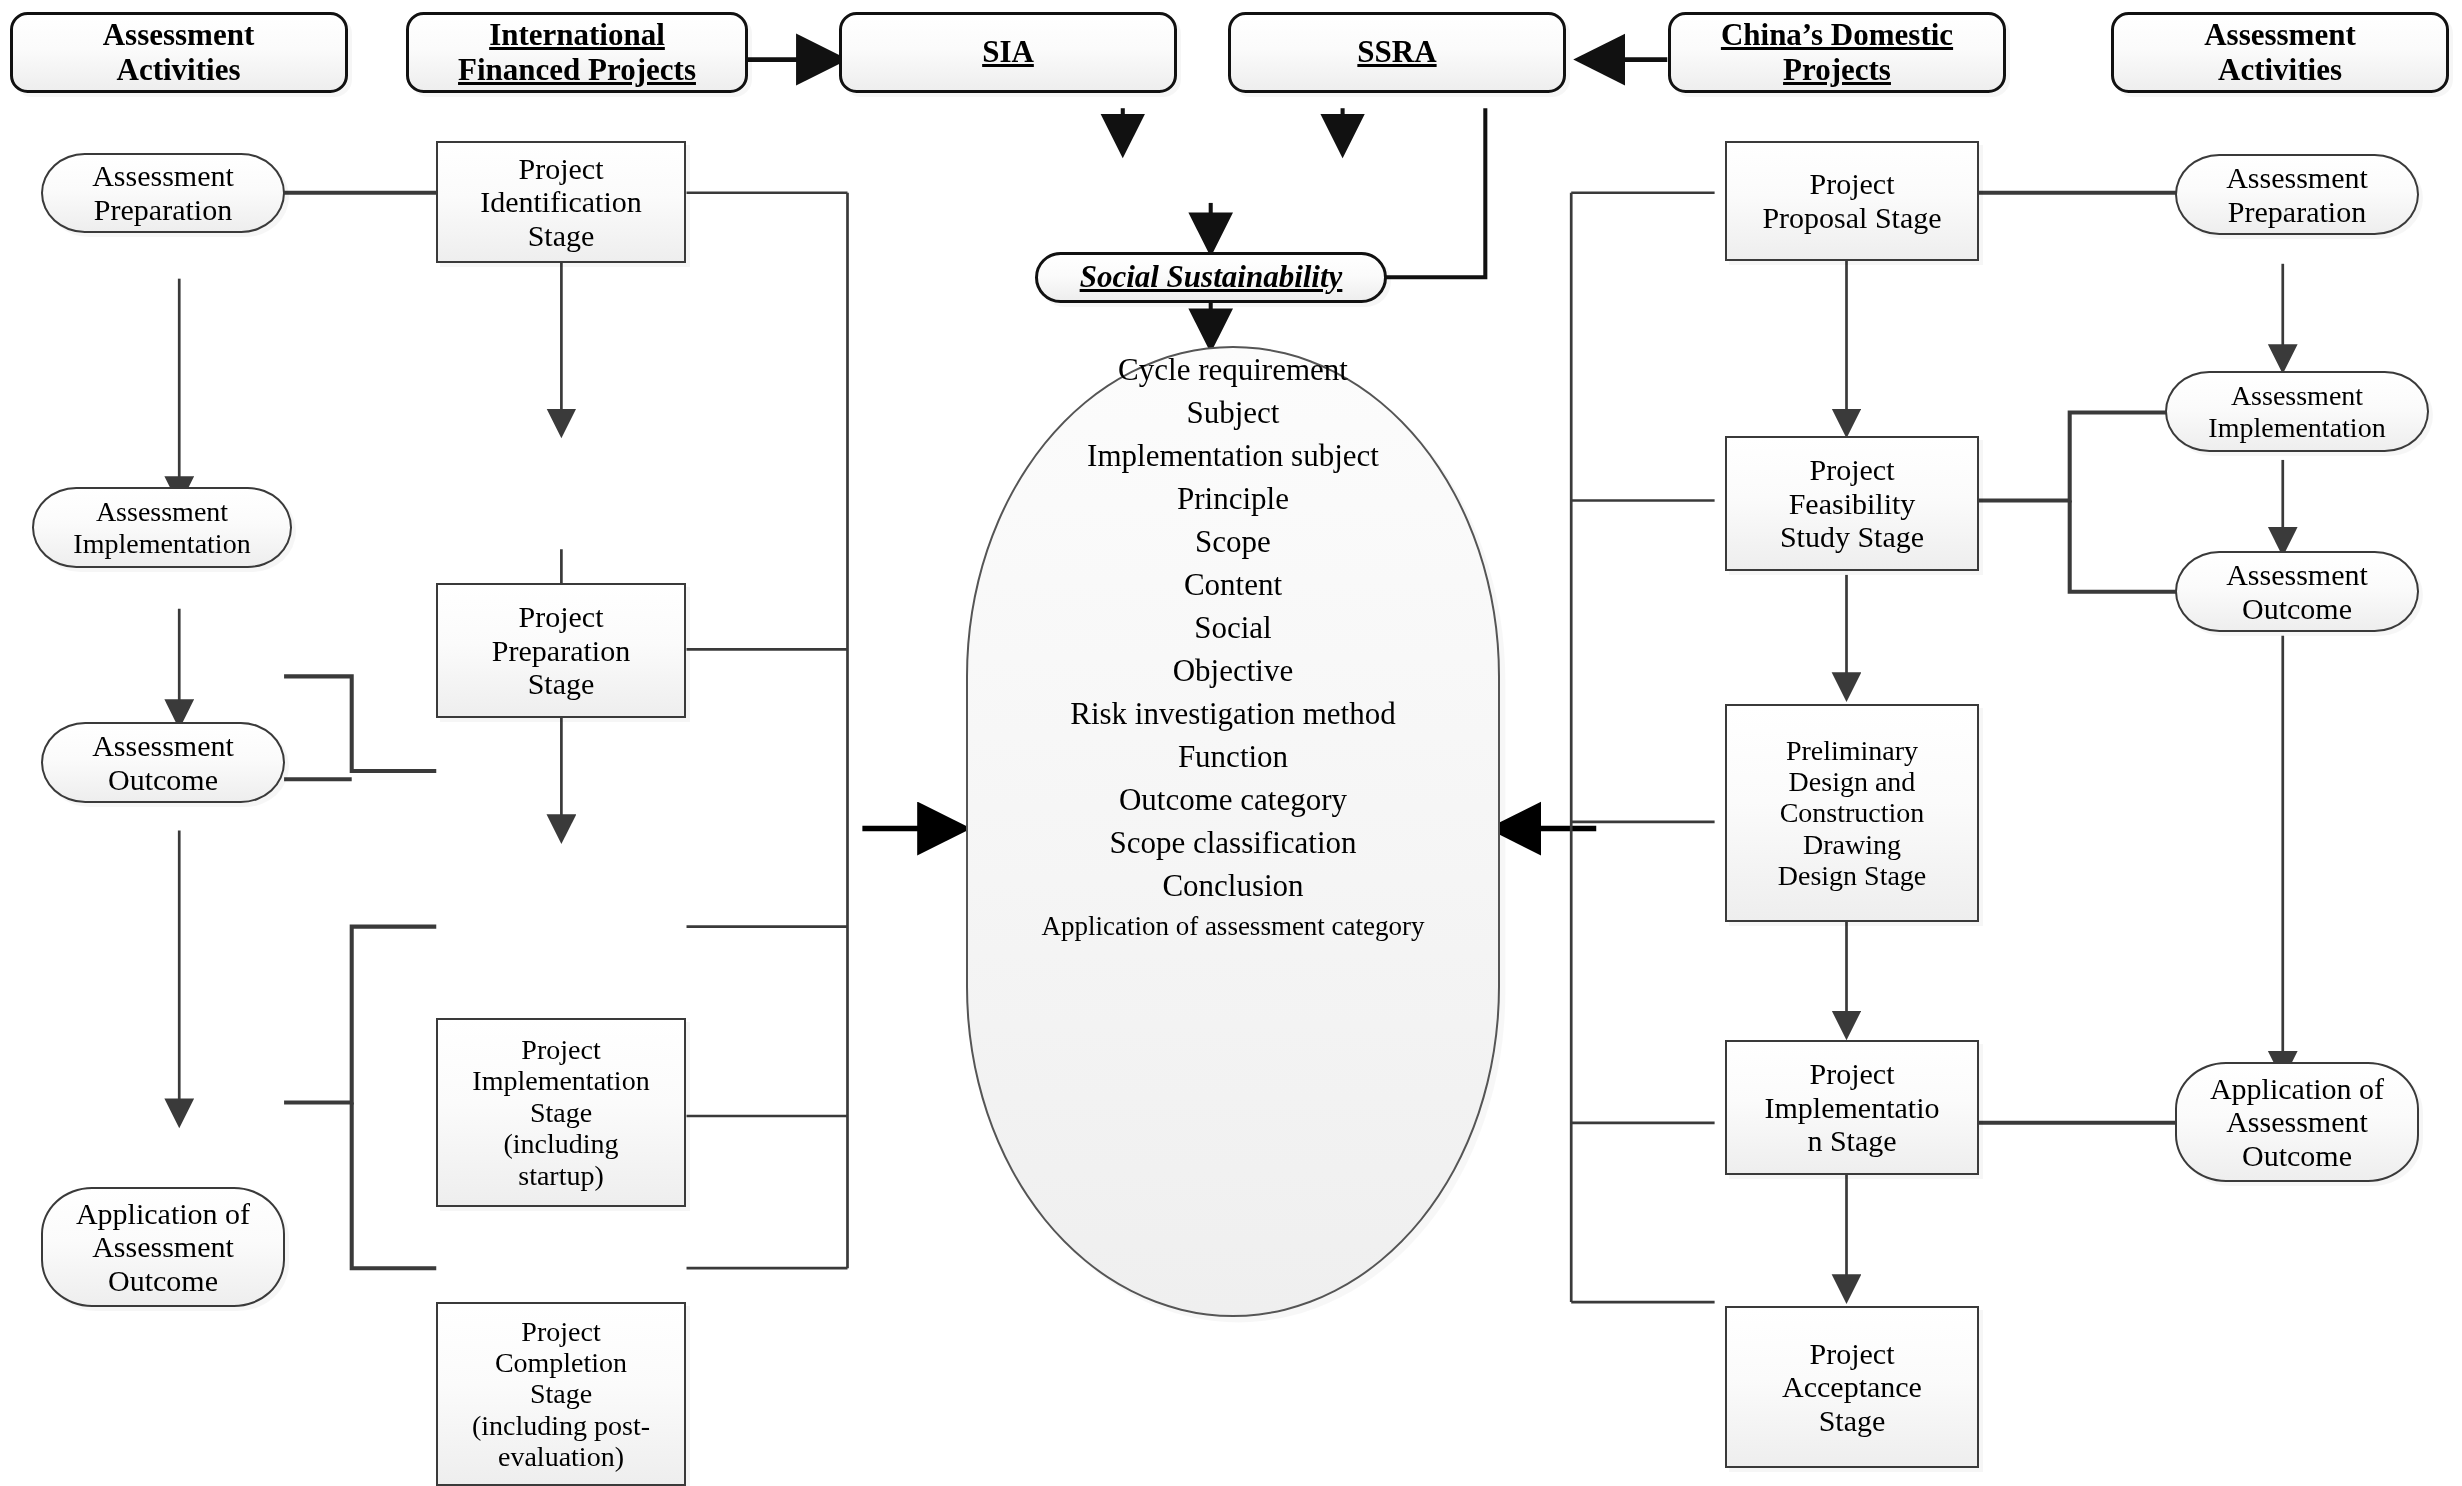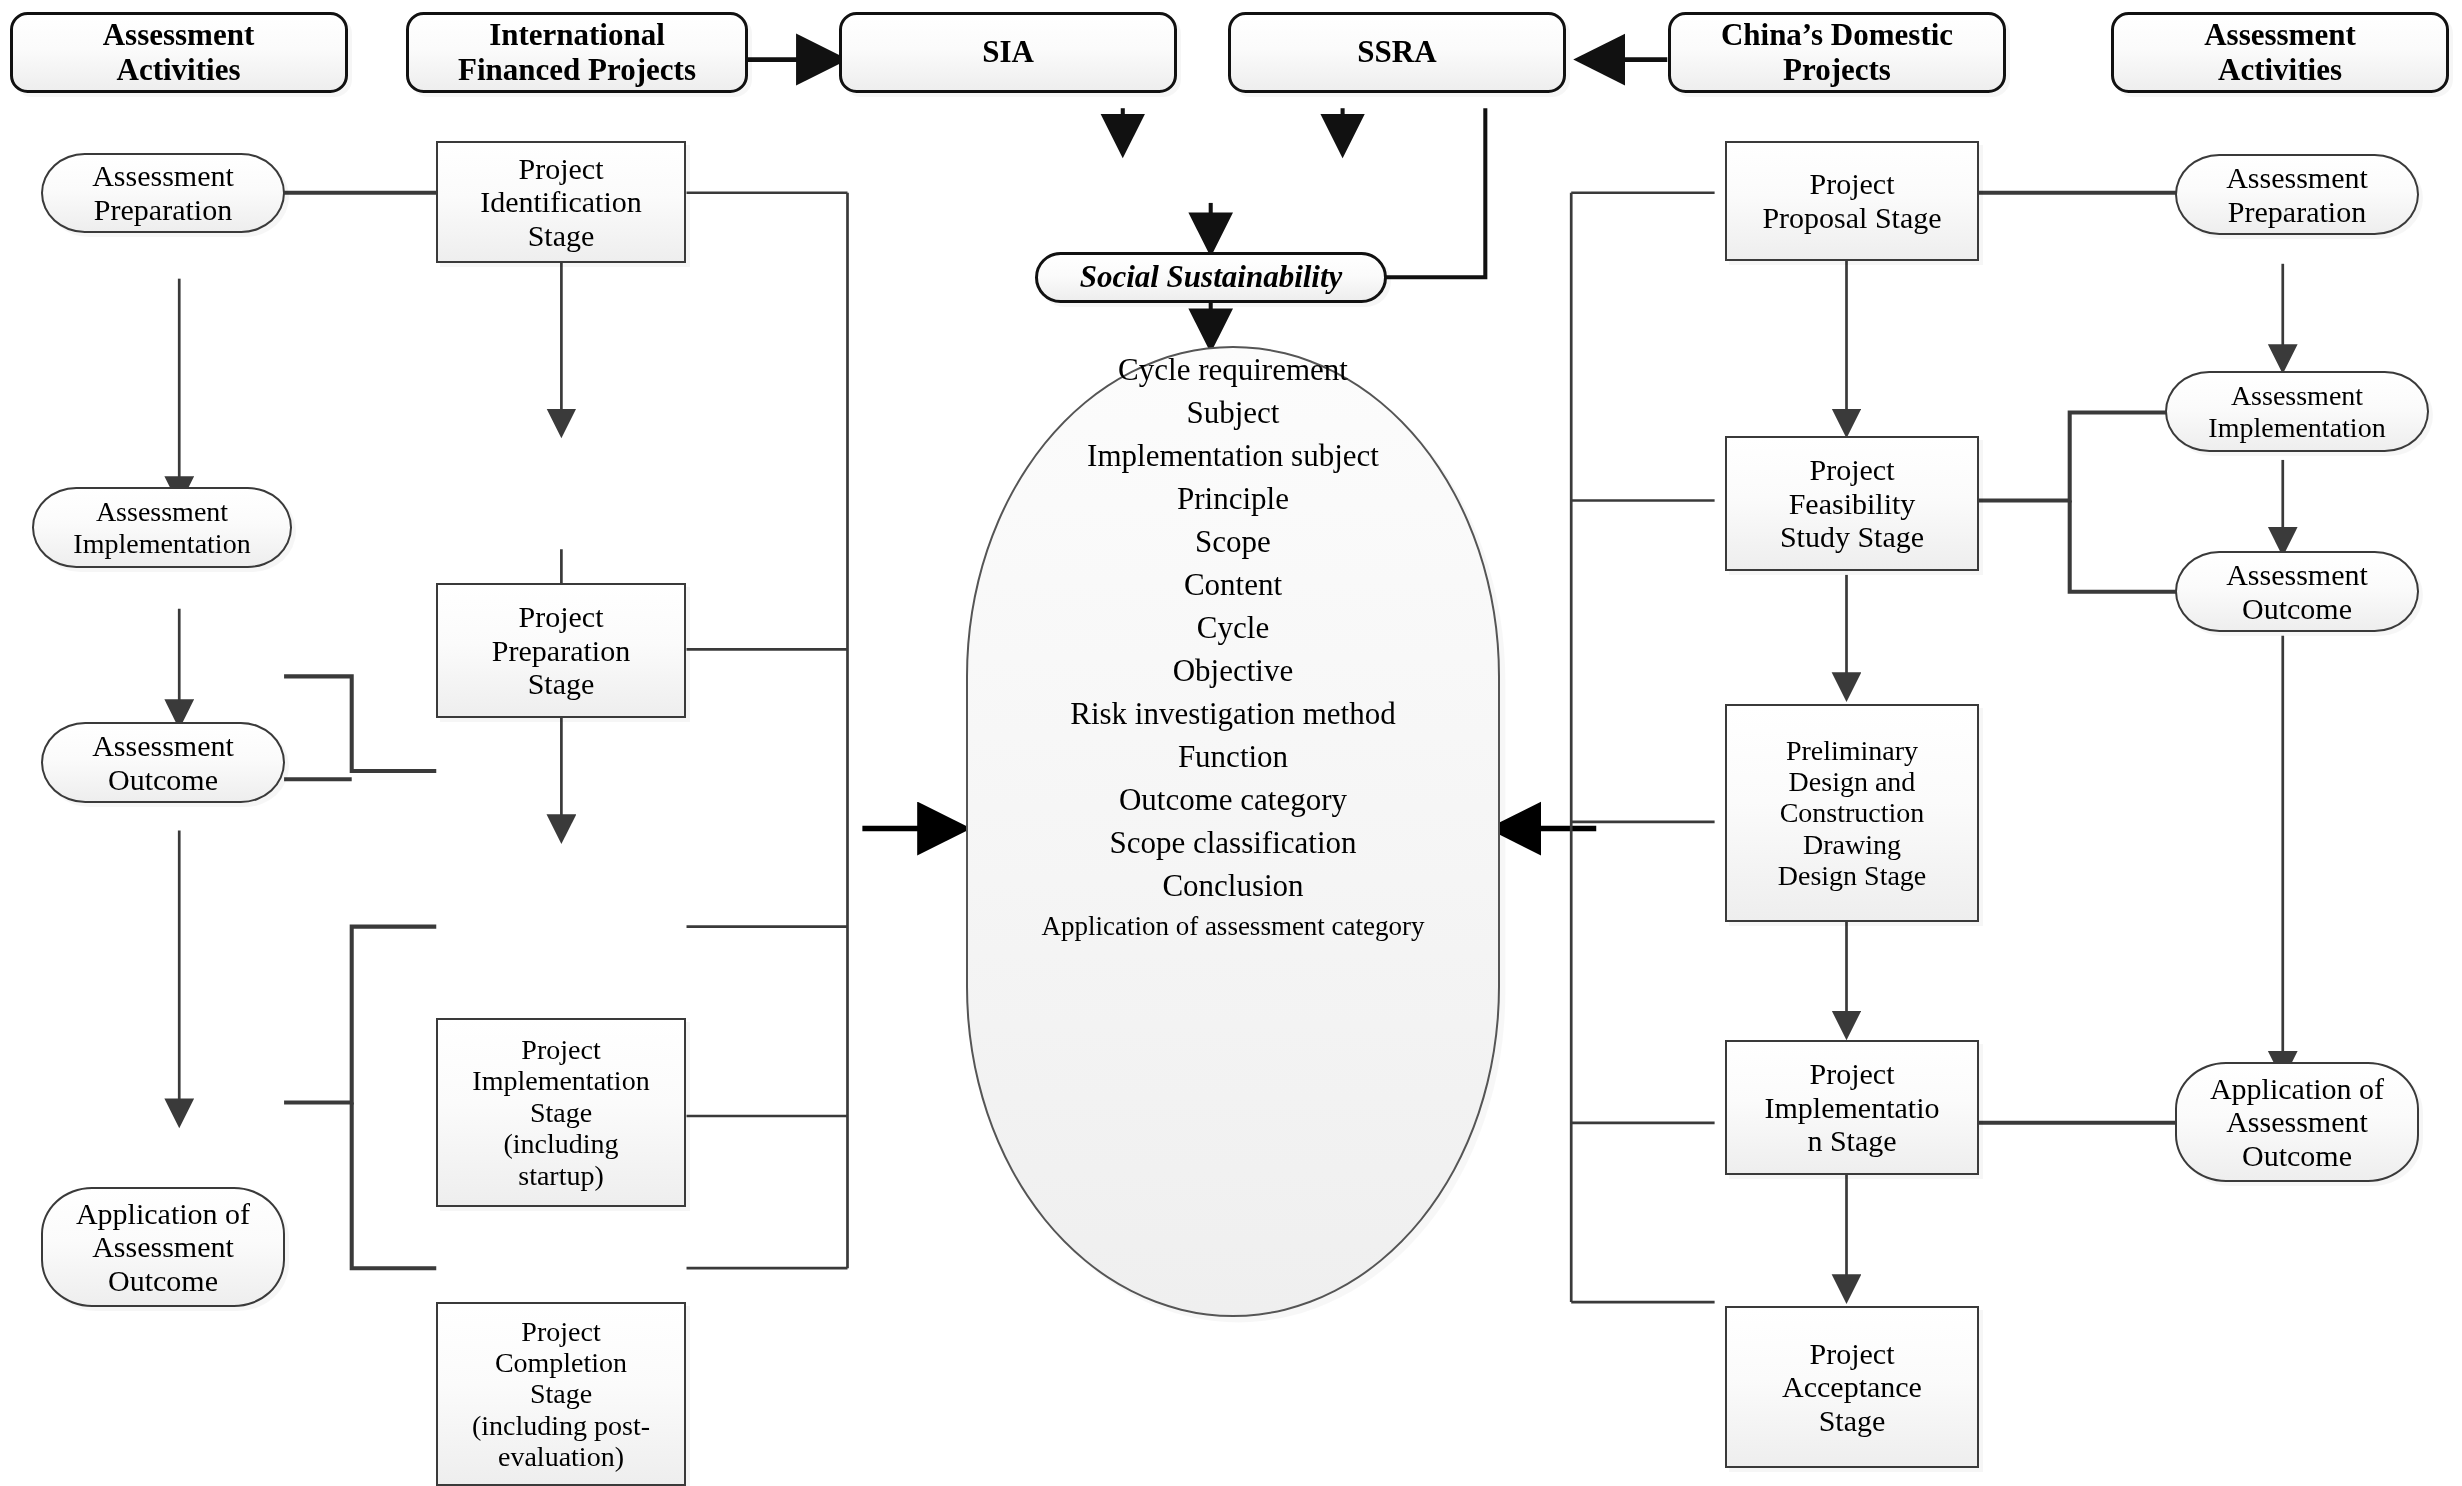--- a/index.html
+++ b/index.html
@@ -9,21 +9,21 @@
 
   
   .node{position:absolute;box-sizing:border-box;display:flex;align-items:center;justify-content:center;
         text-align:center;color:#000;background:linear-gradient(180deg,#ffffff 0%,#fbfbfb 45%,#eeeeee 100%);
         border:2px solid #3a3a3a;box-shadow:4px 4px 0 rgba(0,0,0,0.035);line-height:1.12;}
   .node .txt{display:block;padding:0 4px;width:100%;}
 
   
   .hdr{border-radius:17.6px;font-weight:bold;font-size:31px;border-width:3.4px;border-color:#111;}
   
-  .pill{border-radius:17.6px;font-size:31px;font-weight:bold;border-width:3.4px;border-color:#111;}
+  .pill{border-radius:17.6px;font-size:31px;font-weight:bold;border-width:3.4px;border-color:#111;text-decoration:underline;}
   .pill.tight{border-radius:27px;font-style:italic;font-size:31px;}
 
   
   .stadium{border-radius:47px/43px;font-size:30px;border-width:2px;}
   
   .rect{border-radius:0;font-size:30px;border-width:2px;}
 
   
   .bigoval{position:absolute;box-sizing:border-box;
            background:linear-gradient(180deg,#fcfcfc 0%,#f7f7f7 40%,#efefef 100%);
@@ -169,21 +169,21 @@
     <span class="txt">Social Sustainability</span>
   </div>
 
   <div class="bigoval" style="left:966px;top:346px;width:534px;height:971px;">
     <div class="it">Cycle requirement</div>
     <div class="it">Subject</div>
     <div class="it">Implementation subject</div>
     <div class="it">Principle</div>
     <div class="it">Scope</div>
     <div class="it">Content</div>
-    <div class="it">Cycle</div>
+    <div class="it">Social</div>
     <div class="it">Objective</div>
     <div class="it">Risk investigation method</div>
     <div class="it">Function</div>
     <div class="it">Outcome category</div>
     <div class="it">Scope classification</div>
     <div class="it">Conclusion</div>
     <div class="it small">Application of assessment category</div>
   </div>
 
   <div class="node stadium" style="left:41px;top:153px;width:244px;height:80px;">

